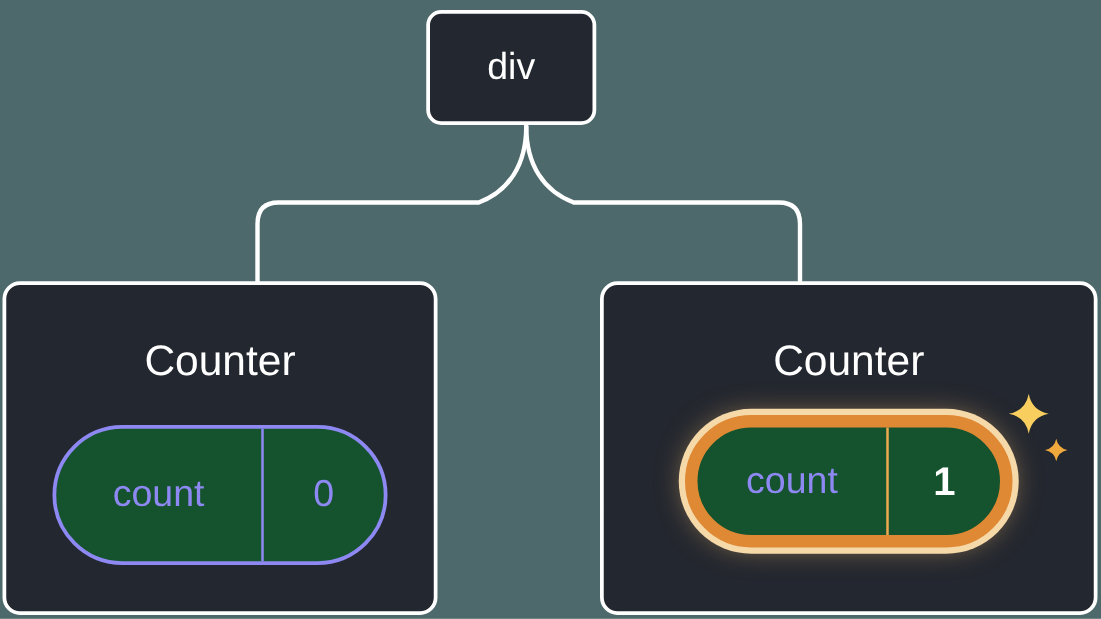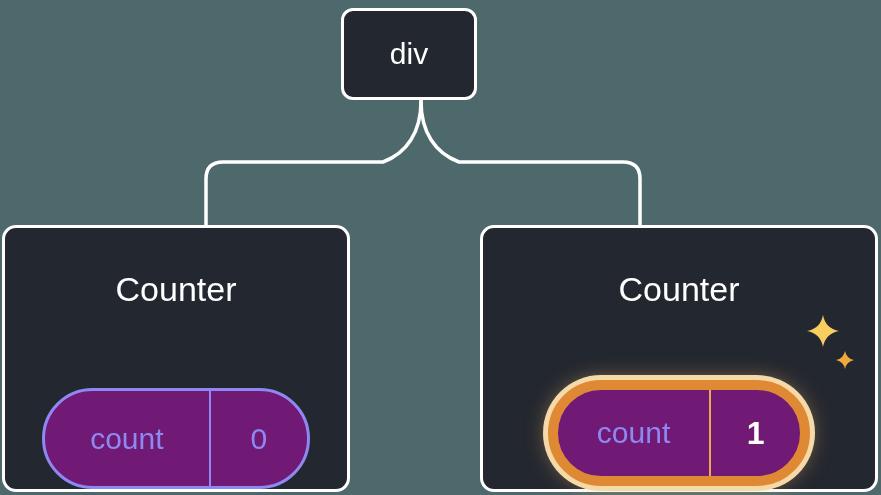--- a/index.html
+++ b/index.html
@@ -45,37 +45,36 @@
   .card {
     position: absolute;
     top: 225px;
     background: #23272f;
     border: 3px solid #ffffff;
     border-radius: 14px;
     box-sizing: border-box;
     display: flex;
     flex-direction: column;
     align-items: center;
-    gap: 48px;
   }
   .card-left  { left: 2px;   width: 348px; height: 267px; }
   .card-right { left: 480px; width: 398px; height: 267px; }
   .card-title {
     margin-top: 44px;
     color: #ffffff;
     font-size: 34px;
     font-weight: 500;
     line-height: 1;
   }
   
   .pill {
     margin-top: 34px;
     display: flex;
     align-items: stretch;
-    background: #701a75;
+    background: #14532d;
     box-sizing: border-box;
   }
   .pill-plain {
     width: 268px;
     height: 112px;
     border: 3px solid #8e88f2;
     border-radius: 56px;
   }
   .pill-highlight {
     margin-top: 26px;

